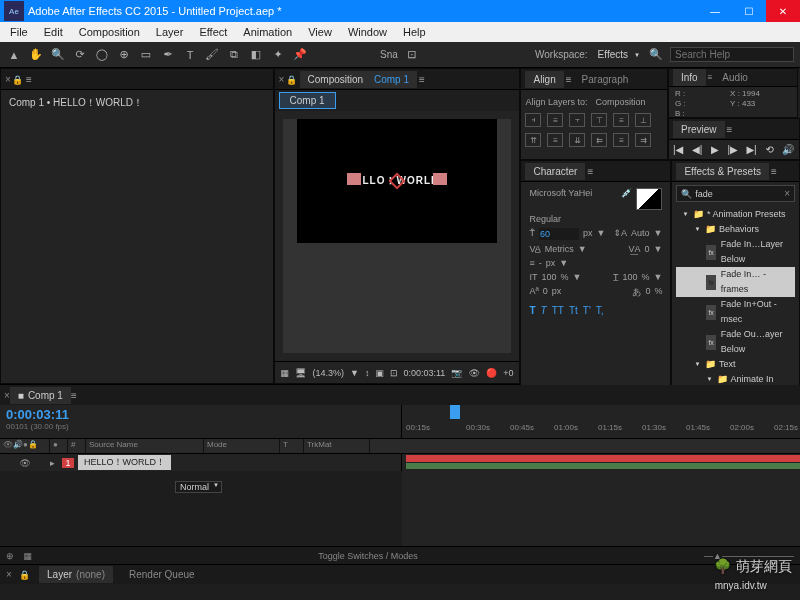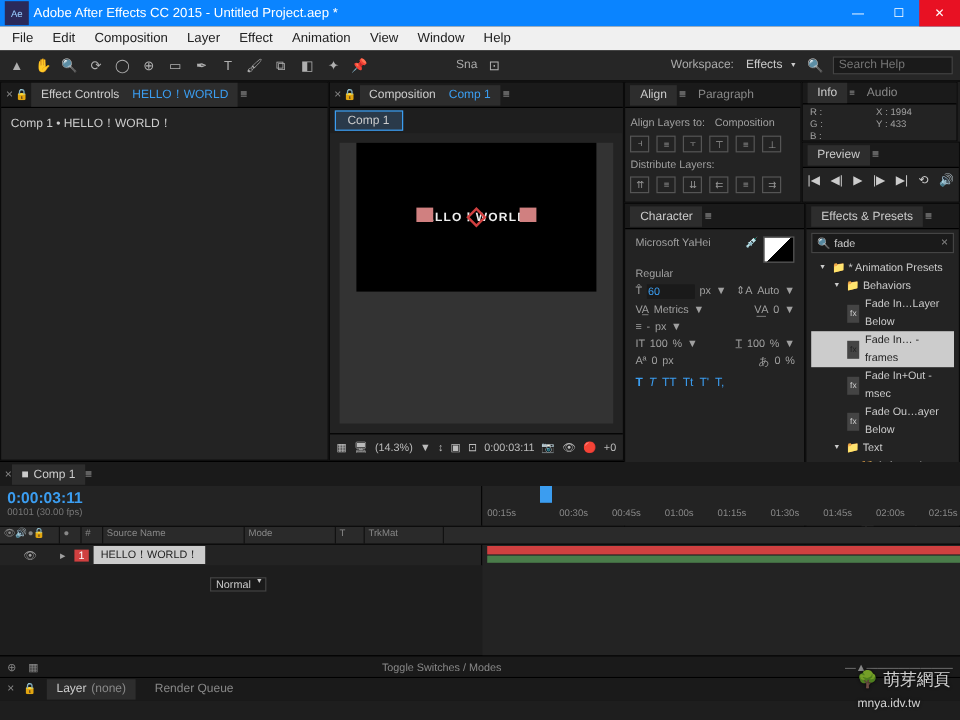--- a/index.html
+++ b/index.html
@@ -11,21 +11,21 @@
 .winbtn { width:34px; height:22px; display:flex; align-items:center; justify-content:center; color:#fff; }
 .winbtn.close { background:#e81123; }
 .menubar { background:#f0f0f0; height:20px; display:flex; align-items:center; padding:0 4px; gap:4px; }
 .menubar span { font-size:11px; color:#222; padding:2px 6px; }
 .toolbar { background:#262626; height:26px; display:flex; align-items:center; padding:0 6px; gap:6px; border-bottom:1px solid #000; }
 .toolbtn { width:16px; height:16px; display:flex; align-items:center; justify-content:center; color:#b0b0b0; font-size:11px; }
 .toolbar .spacer { flex:1; }
 .toolbar .label { font-size:10px; color:#aaa; }
 .toolbar .dropdown { font-size:10px; color:#ccc; padding:1px 14px 1px 4px; position:relative; }
 .toolbar .dropdown::after { content:"▼"; font-size:6px; position:absolute; right:2px; top:4px; }
-.search { background:#1a1a1a; border:1px solid #444; padding:1px 4px; font-size:10px; color:#888; width:100px; }
+.search { background:#1a1a1a; border:1px solid #444; padding:1px 4px; font-size:10px; color:#888; width:124px; }
 .main { display:flex; height:316px; }
 .panel { background:#232323; border:1px solid #0a0a0a; display:flex; flex-direction:column; }
 .panel-tabs { background:#1a1a1a; height:21px; display:flex; align-items:center; padding:0 4px; gap:2px; border-bottom:1px solid #000; }
 .tab { background:#2d2d2d; padding:3px 8px; font-size:10px; color:#ccc; display:flex; align-items:center; gap:4px; }
 .tab.inactive { background:transparent; color:#888; }
 .panel-body { flex:1; padding:4px; overflow:hidden; }
 .effectctrl { width:274px; }
 .crumb { font-size:10px; color:#ccc; padding:2px 4px; }
 .comp-panel { flex:1; display:flex; flex-direction:column; }
 .comp-subtab { background:#1e1e1e; padding:2px 4px; }
@@ -134,23 +134,20 @@
   <div class="toolbtn">🔍</div>
   <input class="search" placeholder="Search Help" style="">
 </div>
 
 <div class="main">
 
   <div class="panel effectctrl">
     <div class="panel-tabs">
       <span class="closex">×</span>
       <span class="lock"></span>
-      <div class="tab">
-        <span>Effect Controls</span>&nbsp;<span style="color:#3b9df0">HELLO！WORLD</span>
-      </div>
       <span class="ham"></span>
     </div>
     <div class="panel-body">
       <div class="crumb">
         <span>Comp 1</span><span> • </span><span>HELLO！WORLD！</span>
       </div>
     </div>
   </div>
 
   <div class="panel comp-panel">
@@ -198,21 +195,20 @@
               <span class="dropdown" style="padding:1px 14px 1px 4px">Composition</span>
             </div>
           <div class="icon-row">
             <div class="iconbtn">⫞</div>
             <div class="iconbtn">≡</div>
             <div class="iconbtn">⫟</div>
             <div class="iconbtn">⊤</div>
             <div class="iconbtn">≡</div>
             <div class="iconbtn">⊥</div>
           </div>
-          <div class="prop">Distribute Layers:</div>
           <div class="icon-row">
             <div class="iconbtn">⇈</div>
             <div class="iconbtn">≡</div>
             <div class="iconbtn">⇊</div>
             <div class="iconbtn">⇇</div>
             <div class="iconbtn">≡</div>
             <div class="iconbtn">⇉</div>
           </div>
         </div>
       </div>

